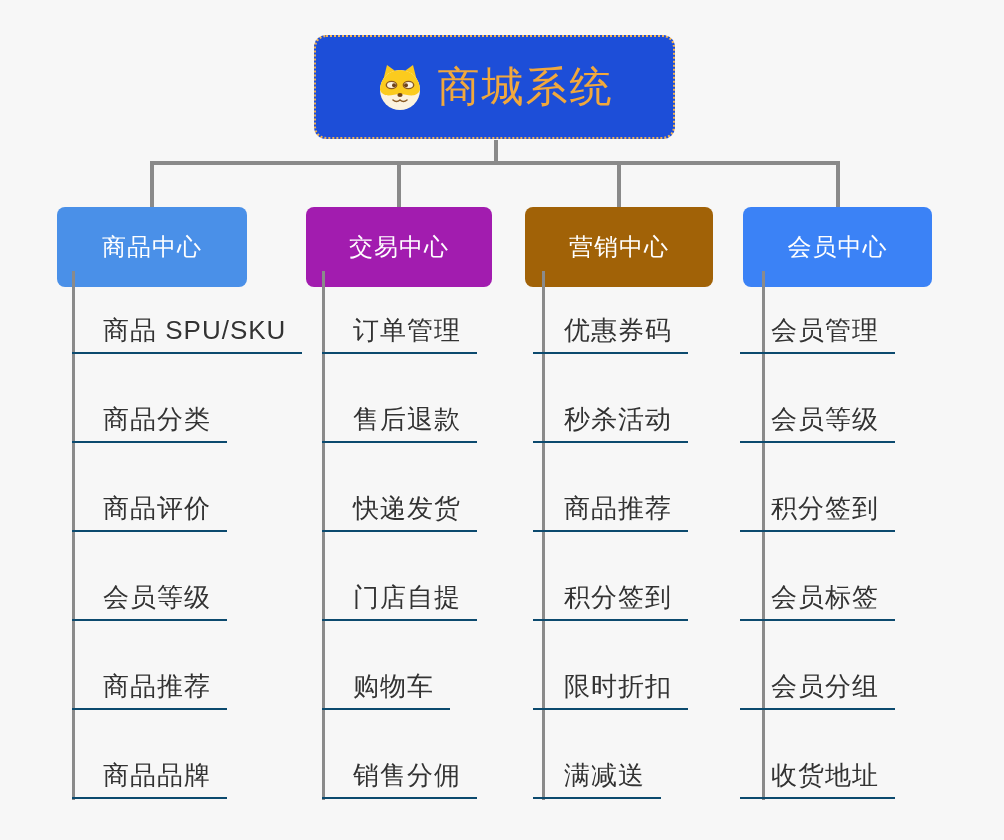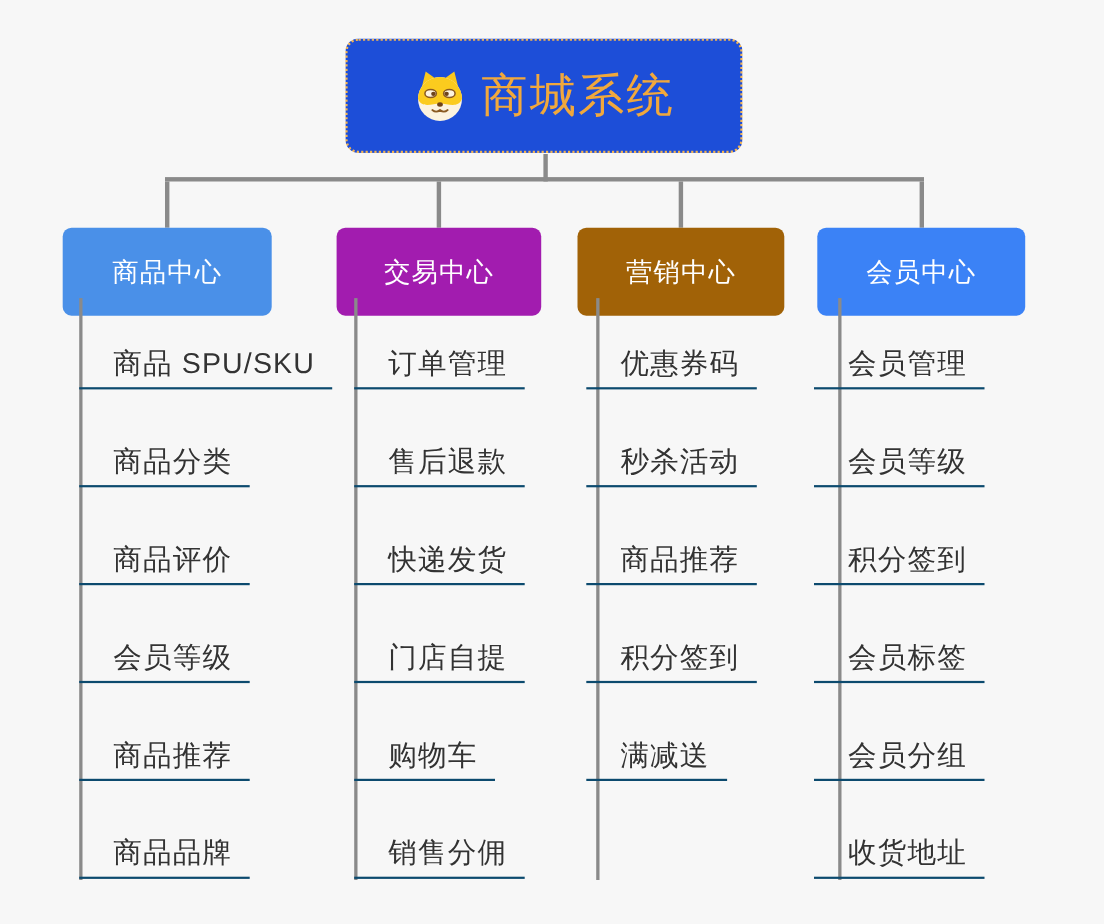--- a/index.html
+++ b/index.html
@@ -181,20 +181,23 @@
     <div class="slot">
         <div class="topic">秒杀活动</div>
       </div>
     <div class="slot">
         <div class="topic">商品推荐</div>
       </div>
     <div class="slot">
         <div class="topic">积分签到</div>
       </div>
     <div class="slot">
+        <div class="topic">限时折扣</div>
+      </div>
+    <div class="slot">
         <div class="topic">满减送</div>
       </div>
   </div>
 
   <div class="col col-3">
     <div class="slot">
         <div class="topic">会员管理</div>
       </div>
     <div class="slot">
         <div class="topic">会员等级</div>

